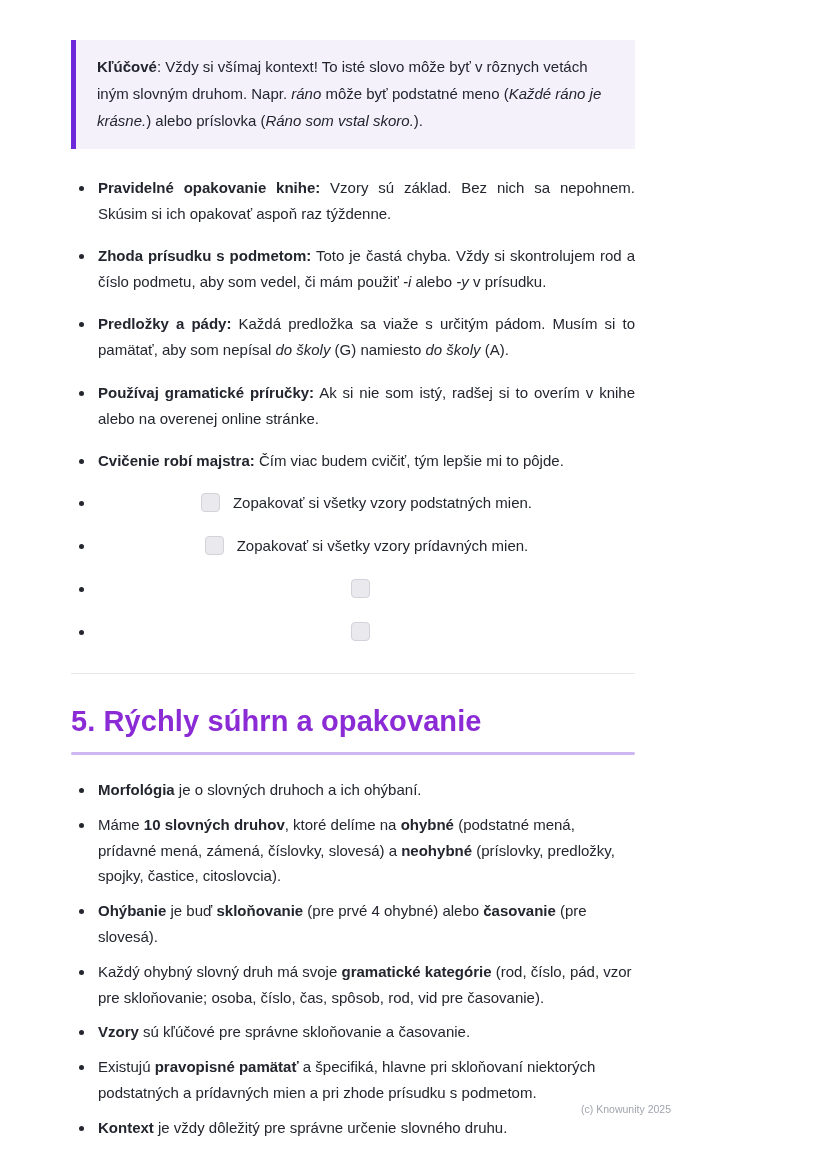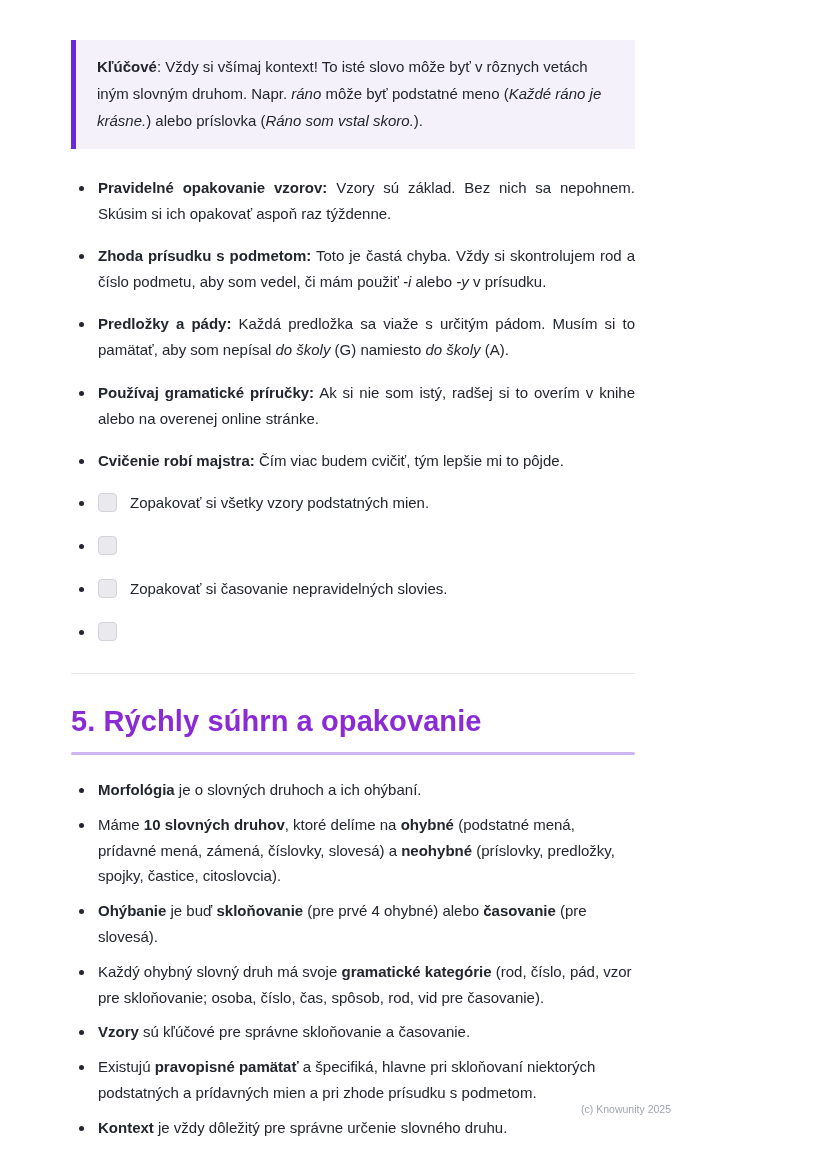--- a/index.html
+++ b/index.html
@@ -30,21 +30,21 @@
   }
   
   ul{margin:0;padding:0 0 0 24px;list-style:disc outside;}
   li{
     font-size:15px;
     line-height:1.74;
     margin:0 0 16px 0;
     padding-left:3px;
   }
   .tips{margin-top:26px;text-align:justify;}
-  .checklist{text-align:left;}
+  .checklist{text-align:center;}
   .checklist li{margin-bottom:17px;}
   .checkbox{
     display:inline-block;
     width:17px;height:17px;
     background:var(--checkbox-bg,#e9e9ee);
     border:1px solid var(--checkbox-border,#d2d3da);
     border-radius:4px;
     margin-right:13px;
     vertical-align:-4px;
     cursor:pointer;
@@ -96,31 +96,31 @@
 </head>
 <body>
 
 <div class="page">
 
   <div class="content">
 
     <div class="callout"><span class="b">Kľúčové</span><span>: Vždy si všímaj kontext! To isté slovo môže byť v rôznych vetách iným slovným druhom. Napr. </span><span class="i">ráno</span><span> môže byť podstatné meno (</span><span class="i">Každé ráno je krásne.</span><span>) alebo príslovka (</span><span class="i">Ráno som vstal skoro.</span><span>).</span></div>
 
     <ul class="tips">
-        <li><span class="b">Pravidelné opakovanie vzorov:</span><span> Vzory sú základ. Bez nich sa nepohnem. Skúsim si ich opakovať aspoň raz týždenne.</span></li>
+        <li><span class="b">Pravidelné opakovanie knihe:</span><span> Vzory sú základ. Bez nich sa nepohnem. Skúsim si ich opakovať aspoň raz týždenne.</span></li>
         <li><span class="b">Zhoda prísudku s podmetom:</span><span> Toto je častá chyba. Vždy si skontrolujem rod a číslo podmetu, aby som vedel, či mám použiť </span><span class="i">-i</span><span> alebo </span><span class="i">-y</span><span> v prísudku.</span></li>
         <li><span class="b">Predložky a pády:</span><span> Každá predložka sa viaže s určitým pádom. Musím si to pamätať, aby som nepísal </span><span class="i">do školy</span><span> (G) namiesto </span><span class="i">do školy</span><span> (A).</span></li>
         <li><span class="b">Používaj gramatické príručky:</span><span> Ak si nie som istý, radšej si to overím v knihe alebo na overenej online stránke.</span></li>
         <li><span class="b">Cvičenie robí majstra:</span><span> Čím viac budem cvičiť, tým lepšie mi to pôjde.</span></li>
       </ul>
 
     <ul class="checklist">
         <li><span class="checkbox" aria-checked="false"></span><span>Zopakovať si všetky vzory podstatných mien.</span></li>
+        <li><span class="checkbox" aria-checked="false"></span><span>Zopakovať si všetky vzory prídavných mien.</span></li>
         <li><span class="checkbox" aria-checked="false"></span></li>
-        <li><span class="checkbox" aria-checked="false"></span><span>Zopakovať si časovanie nepravidelných slovies.</span></li>
         <li><span class="checkbox" aria-checked="false"></span></li>
       </ul>
 
     <div class="divider"></div>
 
     <h2 class="section-title">5. Rýchly súhrn a opakovanie</h2>
 
     <div class="heading-underline"></div>
 
     <ul class="summary">

